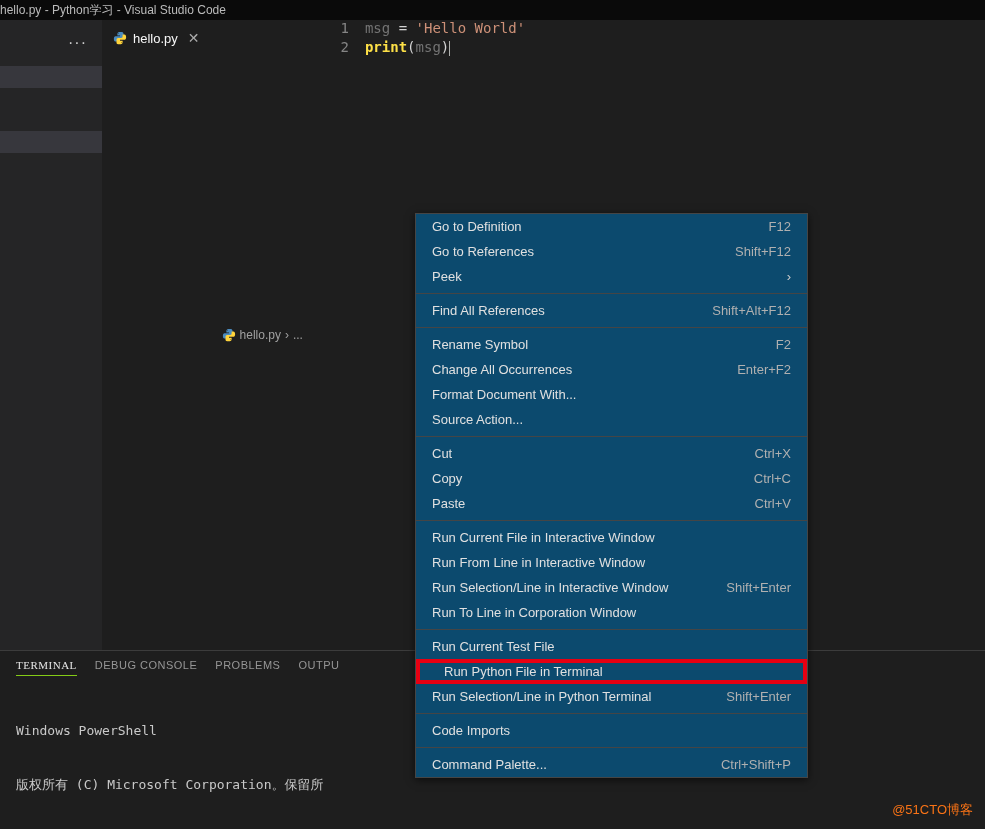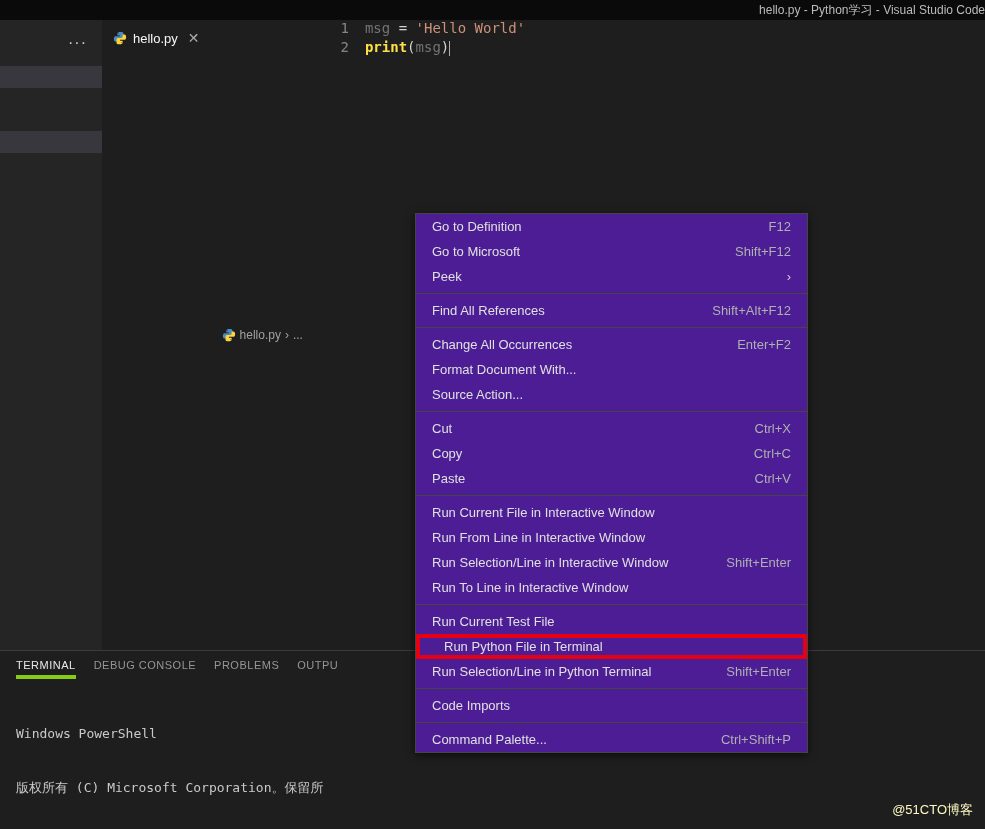--- a/index.html
+++ b/index.html
@@ -9,21 +9,21 @@
   font-family: "Segoe UI", "Microsoft YaHei", sans-serif;
   font-size: 13px;
   color: #cccccc;
   overflow: hidden;
   position: relative;
 }
 .title-bar {
   height: 20px;
   background: #0a0a0a;
   color: #bbb;
-  text-align: right;
+  text-align: left;
   line-height: 20px;
   font-size: 12px;
 }
 .main-layout { display: flex; height: 630px; }
 .sidebar {
   width: 103px;
   background: #252526;
   display: flex; flex-direction: column;
   border-right: 1px solid #1e1e1e;
 }
@@ -57,47 +57,47 @@
 .tok-par { color: #d4d4d4; }
 .cursor { border-left: 1px solid #aeafad; display: inline-block; height: 15px; vertical-align: middle; }
 .panel {
   height: 179px;
   background: #1e1e1e;
   border-top: 1px solid #3c3c3c;
   padding: 8px 16px 0 16px;
   font-size: 12px;
 }
 .panel-tabs { display: flex; gap: 18px; color: #969696; font-size: 11px; letter-spacing: 0.5px; margin-bottom: 10px; }
-.panel-tabs .active { color: #e7e7e7; border-bottom: 4px solid #84cc16; padding-bottom: 4px; }
+.panel-tabs .active { color: #e7e7e7; border-bottom: 1px solid #84cc16; padding-bottom: 4px; font-family: Liberation Serif, serif; }
 .terminal { font-family: Consolas, monospace; font-size: 13px; line-height: 18px; color: #c9c9c9; white-space: pre-wrap; }
 
 .context-menu {
   position: absolute;
   left: 415px; top: 213px;
   width: 393px;
-  background: #4c1d95;
+  background: #0c4a6e;
   box-shadow: 0 2px 8px rgba(0,0,0,0.6);
   border: 1px solid #454545;
   font-size: 13px;
   color: #e0e0e0;
   z-index: 100;
 }
 .menu-item {
   display: flex; justify-content: space-between; align-items: center;
   padding: 5px 16px;
 }
 .menu-item .chev { color: #ccc; }
 .menu-sep { height: 1px; background: #454545; margin: 4px 0; }
 .menu-highlight { border: 4px solid #e60012; padding: 1px 24px !important; }
 .menu-short { color: #b0b0b0; }
 
 .watermark {
   position: absolute;
   right: 12px; bottom: 10px;
-  color: #fef9c3; font-size: 13px;
+  color: #f97316; font-size: 13px;
   z-index: 200;
 }
 </style>
 </head>
 <body>
 
 <div class="title-bar">hello.py - Python学习 - Visual Studio Code</div>
 
 <div class="main-layout">
   <div class="sidebar">
@@ -159,34 +159,38 @@
     
   </div>
 </div>
 
 <div class="context-menu">
   <div class="menu-item">
       <span>Go to Definition</span>
       <span class="menu-short">F12</span>
     </div>
   <div class="menu-item">
-      <span>Go to Microsoft</span>
+      <span>Go to References</span>
       <span class="menu-short">Shift+F12</span>
     </div>
   <div class="menu-item">
       <span>Peek</span>
       <span class="chev">›</span>
     </div>
   <div class="menu-sep"></div>
   <div class="menu-item">
       <span>Find All References</span>
       <span class="menu-short">Shift+Alt+F12</span>
     </div>
   <div class="menu-sep"></div>
   <div class="menu-item">
+      <span>Rename Symbol</span>
+      <span class="menu-short">F2</span>
+    </div>
+  <div class="menu-item">
       <span>Change All Occurrences</span>
       <span class="menu-short">Enter+F2</span>
     </div>
   <div class="menu-item">
       <span>Format Document With...</span>
     </div>
   <div class="menu-item">
       <span>Source Action...</span>
     </div>
   <div class="menu-sep"></div>
@@ -207,21 +211,21 @@
       <span>Run Current File in Interactive Window</span>
     </div>
   <div class="menu-item">
       <span>Run From Line in Interactive Window</span>
     </div>
   <div class="menu-item">
       <span>Run Selection/Line in Interactive Window</span>
       <span class="menu-short">Shift+Enter</span>
     </div>
   <div class="menu-item">
-      <span>Run To Line in Interactive Window</span>
+      <span>Run To Line in Corporation Window</span>
     </div>
   <div class="menu-sep"></div>
   <div class="menu-item">
       <span>Run Current Test File</span>
     </div>
   <div class="menu-item menu-highlight">
       <span>Run Python File in Terminal</span>
     </div>
   <div class="menu-item">
       <span>Run Selection/Line in Python Terminal</span>

